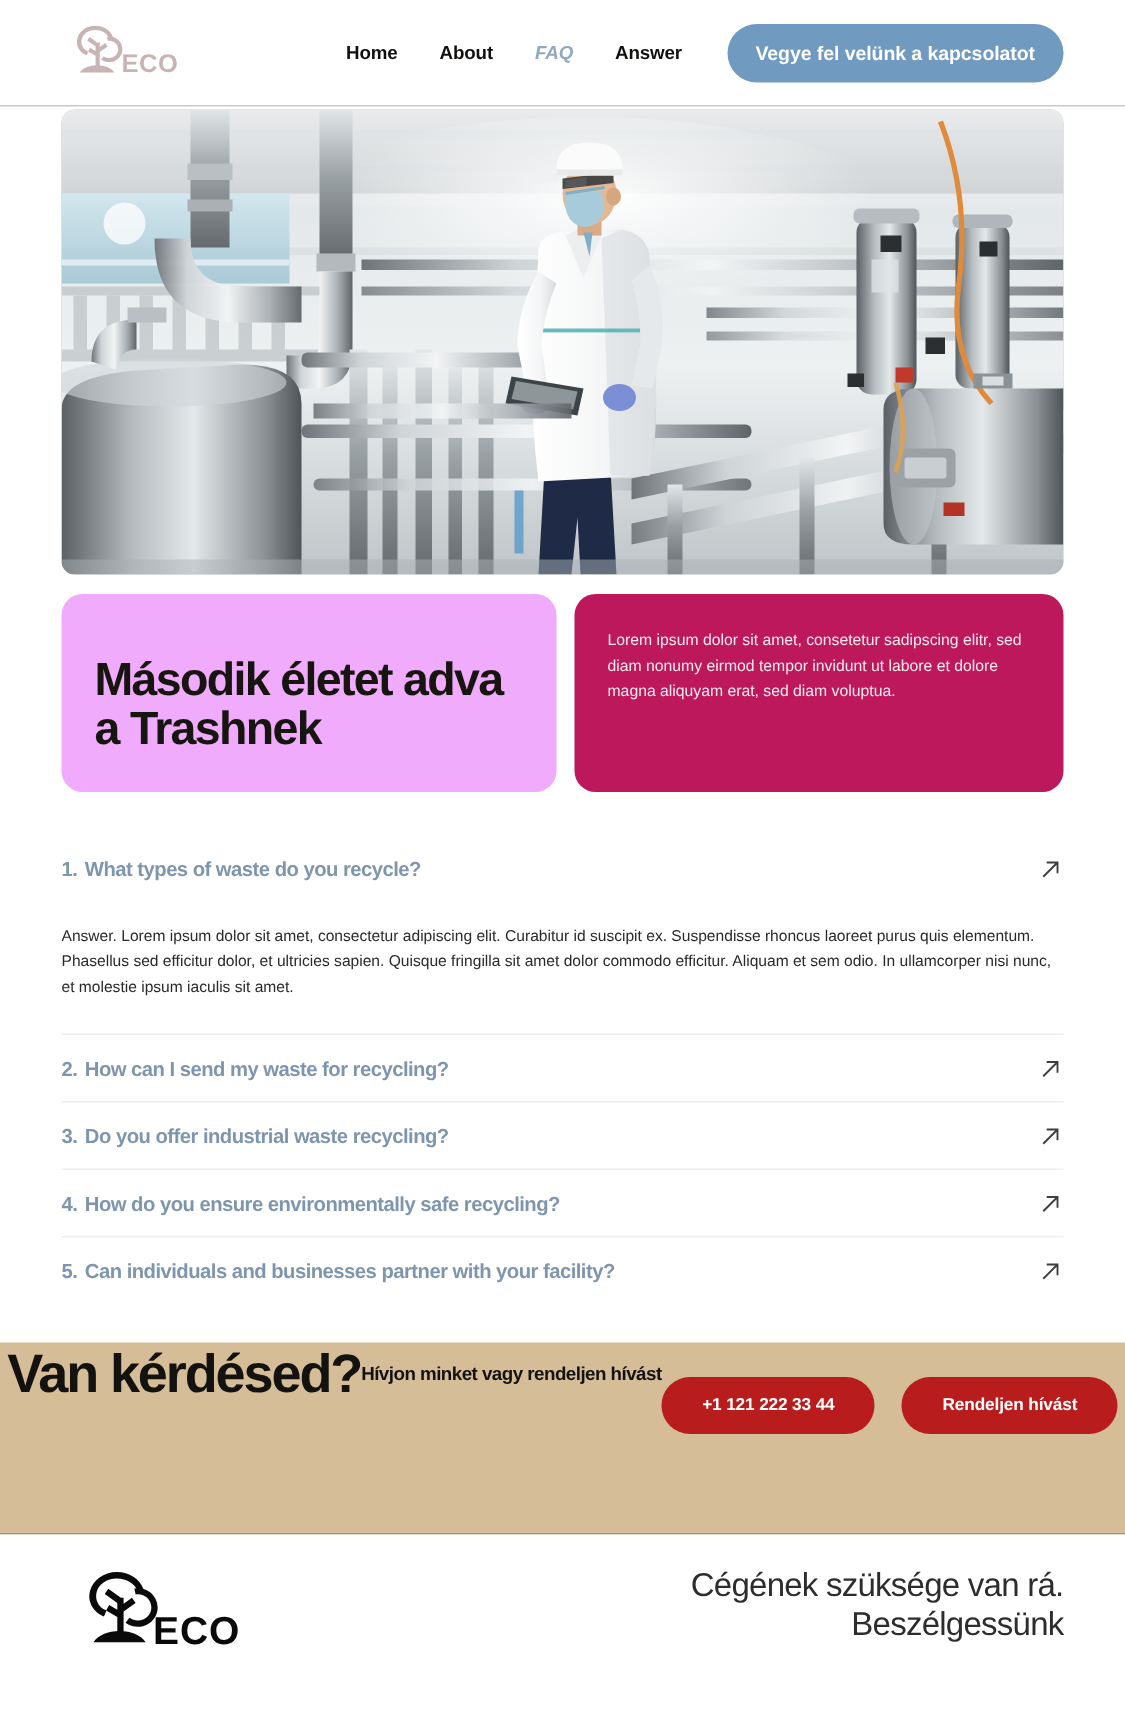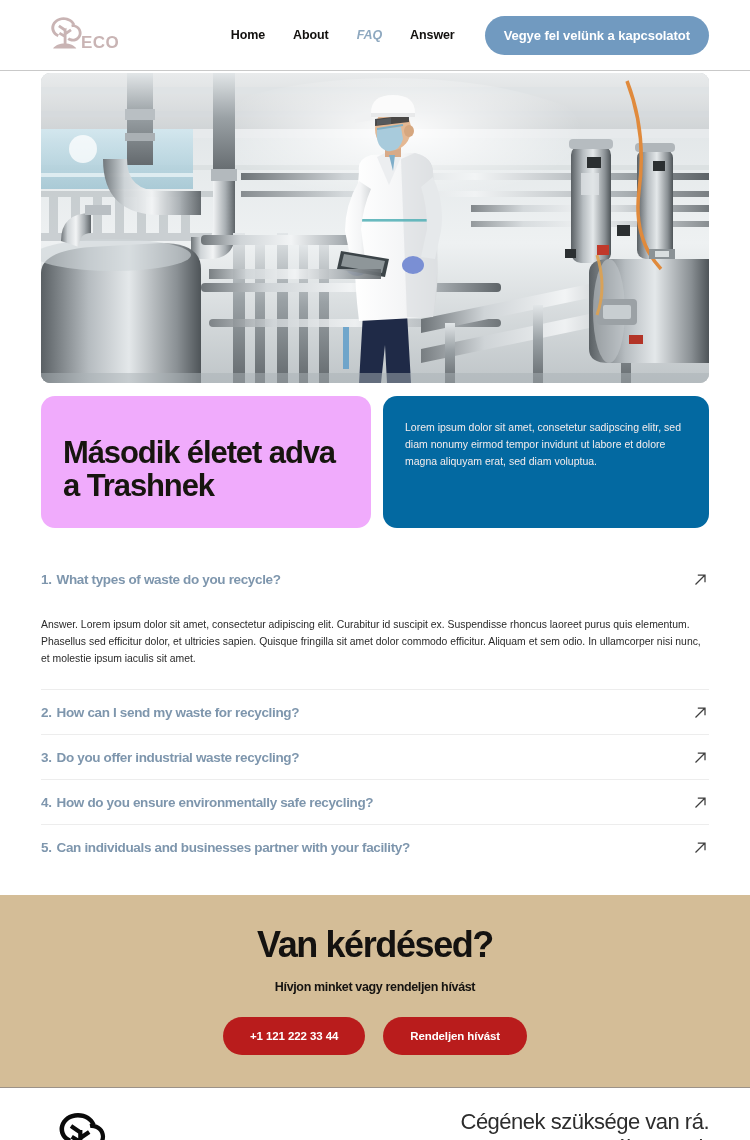--- a/index.html
+++ b/index.html
@@ -99,21 +99,21 @@
   }
   .card-title {
     font-size: 31px;
     line-height: 1.07;
     font-weight: 800;
     letter-spacing: -1.1px;
     color: #17150f;
   }
   .card-pink {
     flex: 1;
-    background: #0369a1;
+    background: #be185d;
     border-radius: 14px;
     padding: 23px 22px;
     min-height: 119px;
   }
   .card-pink-text {
     font-size: 10.5px;
     line-height: 1.62;
     color: #f4ecec;
   }
 
@@ -147,24 +147,24 @@
     line-height: 1.63;
     color: #2a2a2a;
     padding: 16px 0 21px 0;
   }
 
   
   .cta-band {
     margin-top: 26px;
     background: #d4bd97;
     border-bottom: 1px solid #9c9288;
-    height: 193px;
-    display: flex;
-    flex-direction: column;
-    align-items: center;
+    height: 128px;
+    display: flex;
+    flex-direction: row;
+    align-items: flex-start;
     justify-content: center;
     padding-bottom: 4px;
   }
   .cta-title {
     font-size: 36px;
     font-weight: 800;
     letter-spacing: -1.4px;
     color: #141210;
   }
   .cta-sub {

